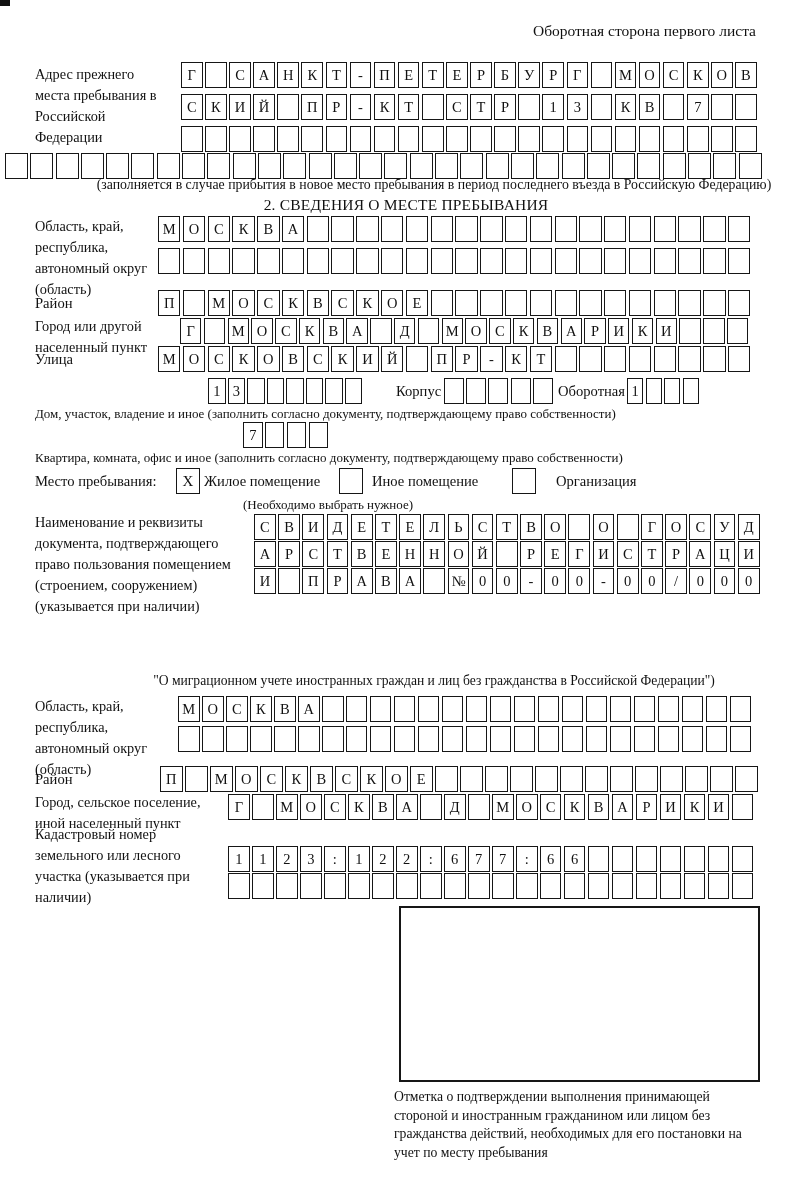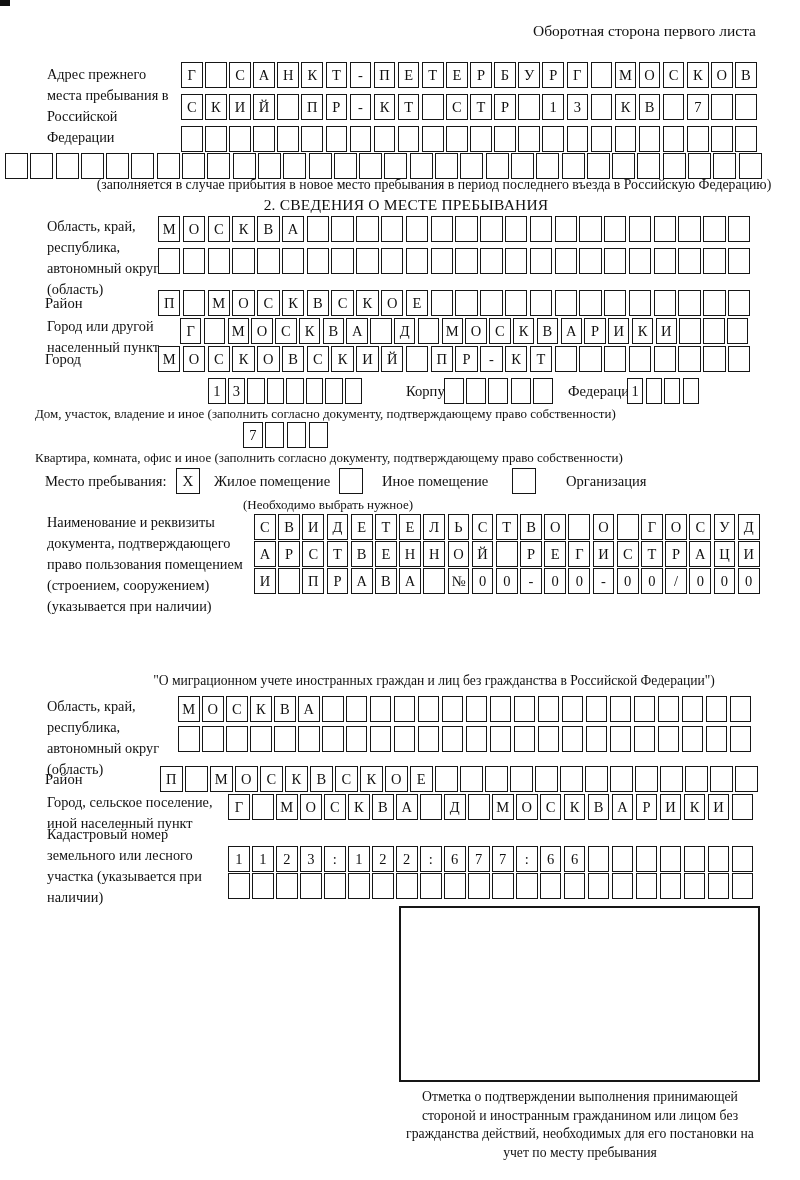--- a/index.html
+++ b/index.html
@@ -15,29 +15,29 @@
     font-size:14.5px;line-height:1;background:#fff;
   }
   .wide-box{
     position:absolute;height:27px;border:1.8px solid #161616;box-sizing:border-box;
     display:flex;align-items:center;justify-content:center;font-size:15px;background:#fff;
   }
   .checkbox{
     position:absolute;width:24px;height:26px;border:1.8px solid #161616;box-sizing:border-box;
     display:flex;align-items:center;justify-content:center;font-size:15px;background:#fff;
   }
-  .lbl{position:absolute;font-size:14.3px;line-height:21px;margin-left:12px;}
-  .inline-lbl{position:absolute;font-size:14.6px;line-height:22px;white-space:nowrap;margin-left:10px;}
+  .lbl{position:absolute;font-size:14.3px;line-height:21px;}
+  .inline-lbl{position:absolute;font-size:14.6px;line-height:22px;white-space:nowrap;}
   .caption{position:absolute;left:0;width:100%;text-align:center;font-size:13.8px;white-space:nowrap;margin-left:28px;}
   .caption-left{position:absolute;font-size:13px;white-space:nowrap;}
   .sect-title{position:absolute;left:0;width:100%;text-align:center;font-weight:400;font-size:15.5px;letter-spacing:.2px;}
   .hdr-note{position:absolute;top:22px;right:56px;font-size:15.5px;white-space:nowrap;}
   .corner-mark{position:absolute;left:0;top:0;width:10px;height:6px;background:#111;}
   .stamp-box{position:absolute;left:399px;top:906px;width:361px;height:176px;border:2px solid #161616;box-sizing:border-box;background:#fff;}
-  .stamp-note{position:absolute;left:394px;top:1088px;width:372px;text-align:center;font-size:13.7px;line-height:18.6px;}
+  .stamp-note{position:absolute;left:394px;top:1088px;width:372px;font-size:13.7px;line-height:18.6px;}
 </style>
 </head>
 <body>
 
 <div id="page">
 
   <div class="corner-mark"></div>
   <div class="hdr-note">Оборотная сторона первого листа</div>
 
   <div class="lbl" style="left:35px;top:64px;width:122px">Адрес прежнего места пребывания в Российской Федерации</div>
@@ -258,21 +258,21 @@
       <span class="cell">А</span>
       <span class="cell">Р</span>
       <span class="cell">И</span>
       <span class="cell">К</span>
       <span class="cell">И</span>
       <span class="cell"></span>
       <span class="cell"></span>
       <span class="cell"></span>
     </div>
 
-  <div class="inline-lbl" style="left:35px;top:348px">Город</div>
+  <div class="inline-lbl" style="left:35px;top:348px">Улица</div>
   <div class="boxes" style="left:158px;top:346px;--w:22.4px;--g:2.4px">
       <span class="cell">М</span>
       <span class="cell">О</span>
       <span class="cell">С</span>
       <span class="cell">К</span>
       <span class="cell">О</span>
       <span class="cell">В</span>
       <span class="cell">С</span>
       <span class="cell">К</span>
       <span class="cell">И</span>
@@ -304,21 +304,21 @@
       <span class="cell"></span>
     </div>
   <div class="inline-lbl" style="left:396px;top:380px">Корпус</div>
   <div class="boxes" style="left:444px;top:378px;--w:20px;--g:2.2px">
       <span class="cell"></span>
       <span class="cell"></span>
       <span class="cell"></span>
       <span class="cell"></span>
       <span class="cell"></span>
     </div>
-  <div class="inline-lbl" style="left:558px;top:380px">Федерацию</div>
+  <div class="inline-lbl" style="left:558px;top:380px">Оборотная</div>
   <div class="boxes" style="left:627px;top:378px;--w:16px;--g:2.6px">
       <span class="cell">1</span>
       <span class="cell"></span>
       <span class="cell"></span>
       <span class="cell"></span>
     </div>
   <div class="caption-left" style="left:35px;top:406px">Дом, участок, владение и иное (заполнить согласно документу, подтверждающему право собственности)</div>
 
   <div class="boxes" style="left:243px;top:422px;--w:19.5px;--g:2.4px">
       <span class="cell">7</span>

